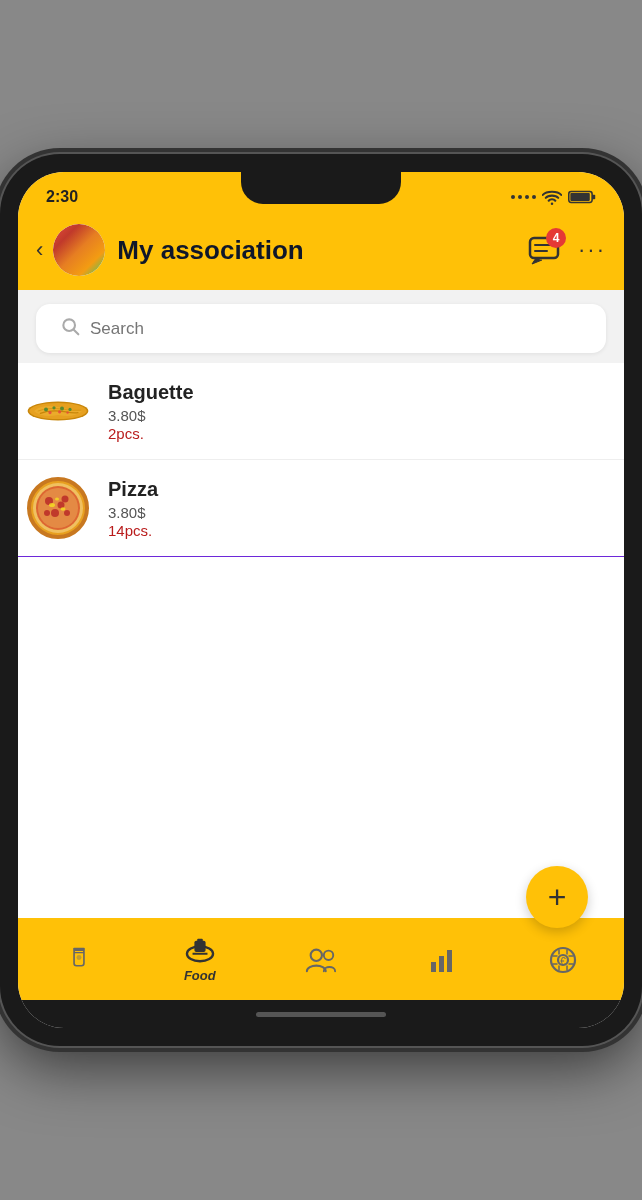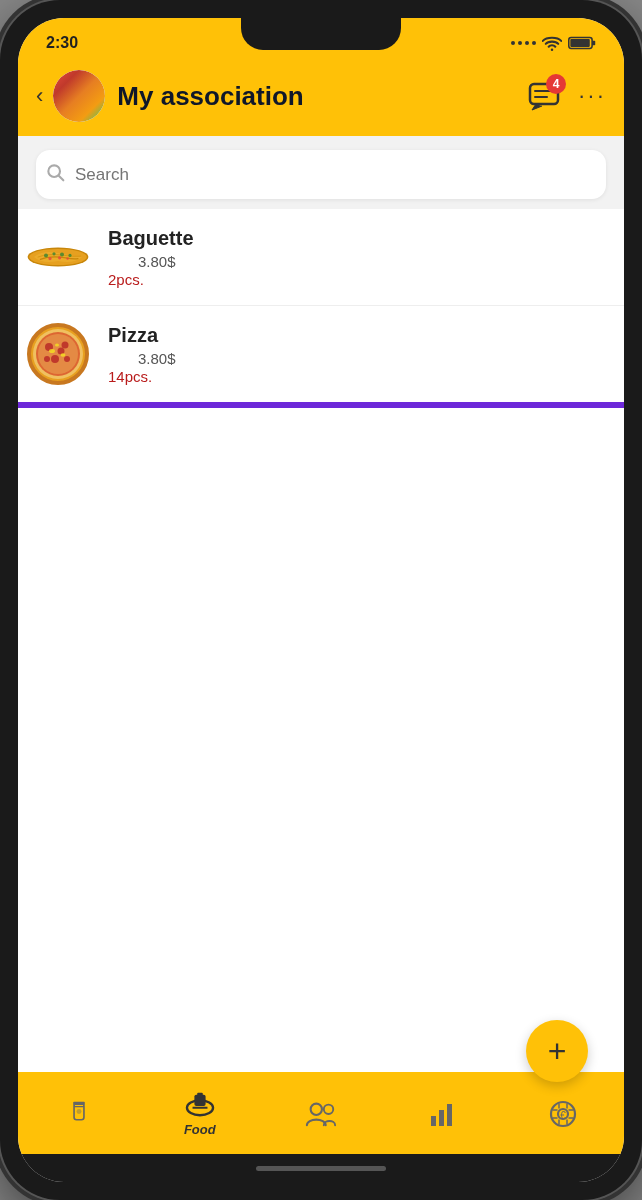--- a/index.html
+++ b/index.html
@@ -6,21 +6,21 @@
     body {
       background: #888;
       display: flex;
       justify-content: center;
       align-items: center;
       min-height: 100vh;
       font-family: -apple-system, BlinkMacSystemFont, 'Segoe UI', sans-serif;
     }
     .phone-frame {
       width: 642px;
-      height: 1200px;
+      height: 892px;
       background: #1a1a1a;
       border-radius: 60px;
       position: relative;
       overflow: hidden;
       box-shadow: 0 0 0 2px #555, 0 0 0 6px #333, 0 20px 60px rgba(0,0,0,0.6);
     }
     .phone-screen {
       position: absolute;
       top: 18px;
       left: 18px;
@@ -153,21 +153,21 @@
     
     .search-container {
       padding: 14px 18px 10px 18px;
       background: #f2f2f2;
     }
     .search-box {
       background: white;
       border-radius: 14px;
       display: flex;
       align-items: center;
-      padding: 12px 9px;
+      padding: 12px 24px;
       gap: 10px;
       box-shadow: 0 1px 4px rgba(0,0,0,0.08);
     }
     .search-icon-svg {
       color: #aaa;
       font-size: 18px;
       flex-shrink: 0;
     }
     .search-input {
       border: none;
@@ -185,21 +185,21 @@
     }
     .food-item {
       display: flex;
       align-items: center;
       padding: 16px 8px;
       border-bottom: 1px solid #eee;
       cursor: pointer;
       background: white;
     }
     .food-item:last-child {
-      border-bottom: 6px solid #6d28d9;
+      border-bottom: 1px solid #6d28d9;
     }
     .food-emoji {
       width: 64px;
       height: 64px;
       margin-right: 18px;
       flex-shrink: 0;
       display: flex;
       align-items: center;
       justify-content: center;
       font-size: 52px;
@@ -208,21 +208,20 @@
     .food-name {
       font-size: 20px;
       font-weight: 600;
       color: #222;
       margin-bottom: 3px;
     }
     .food-price {
       font-size: 15px;
       color: #555;
       margin-bottom: 1px;
-      margin-left: 30px;
     }
     .food-qty {
       font-size: 15px;
       color: #b91c1c;
     }
     
     .fab-container {
       position: absolute;
       bottom: 100px;
       right: 36px;

